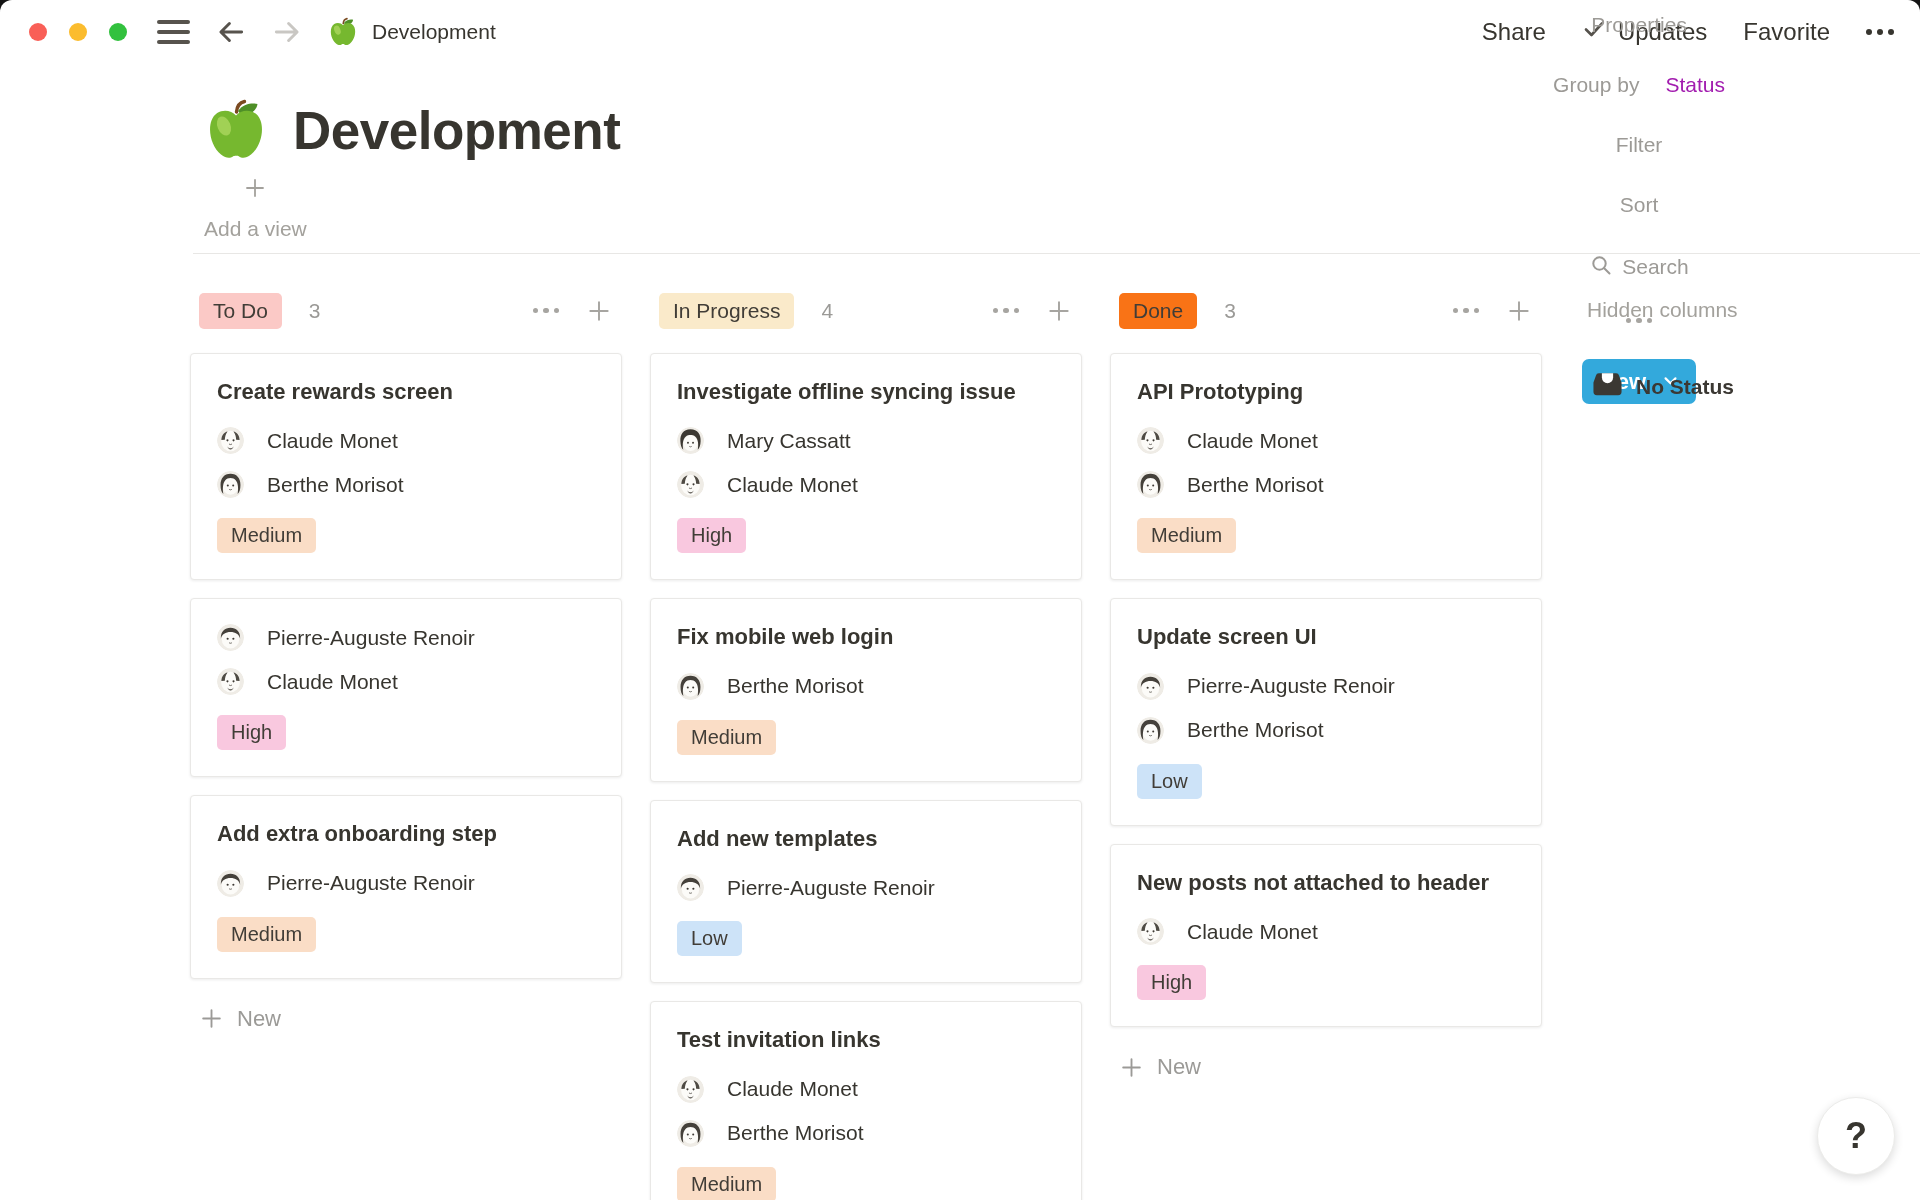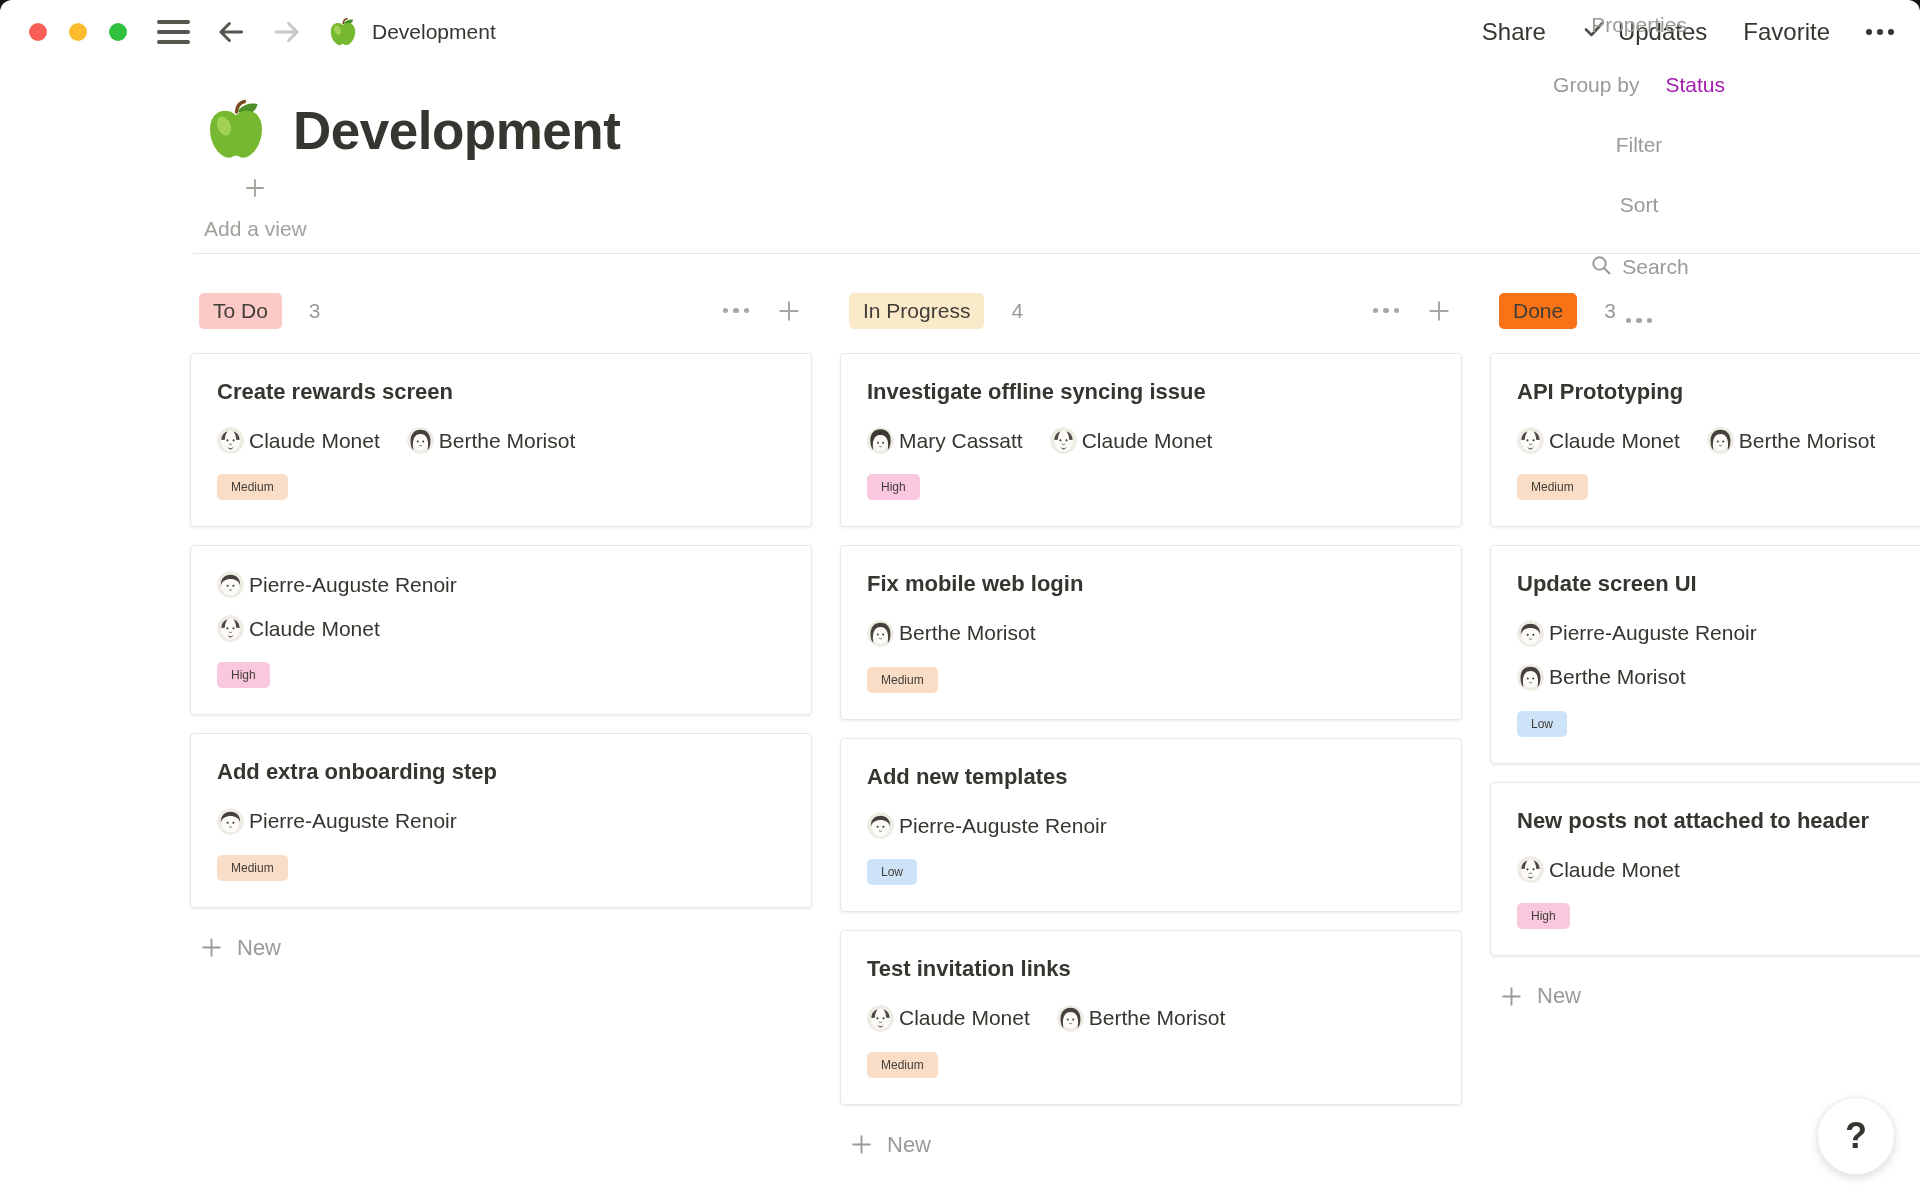--- a/index.html
+++ b/index.html
@@ -38,35 +38,35 @@
   .tb-item{color:#9C9A96;cursor:pointer;background:none;border:none;font:inherit;padding:0;display:flex;align-items:center;gap:9px;}
   .tb-item .value{color:#a21caf;margin-left:17px;}
   .dots-gray{display:flex;gap:5px;align-items:center;}
   .dots-gray i{width:5.5px;height:5.5px;border-radius:50%;background:#A7A5A1;}
   .new-btn{display:flex;align-items:center;gap:16px;height:45px;padding:0 17px 0 19px;
     border:none;border-radius:7px;color:#fff;font-size:22px;font-weight:700;cursor:pointer;
     background:var(--accent,#33A9DC);}
   .divider{height:1px;background:#E8E7E5;margin:22px 0 0 193px;}
   
   .board-area{display:flex;align-items:flex-start;padding:38px 0 0 190px;}
-  .column{width:622px;margin-right:28px;flex:none;}
+  .column{width:432px;margin-right:28px;flex:none;}
   .col-header{display:flex;align-items:center;height:37px;margin-bottom:24px;padding:0 10px 0 9px;}
   .col-badge{font-size:21px;padding:6px 14px;border-radius:5px;color:#413D37;cursor:pointer;}
   .col-count{margin-left:27px;color:#9B9A97;font-size:21px;}
   .col-actions{margin-left:auto;display:flex;align-items:center;gap:27px;}
   .icon-btn{background:none;border:none;padding:0;cursor:pointer;display:flex;align-items:center;}
   .card{background:#fff;border:1px solid #E9E8E6;border-radius:4px;
     box-shadow:0 1px 3px rgba(15,15,15,0.08);padding:25px 26px 26px;margin-bottom:18px;cursor:pointer;}
   .card-title{margin:0 0 22px;font-size:22px;font-weight:700;color:#37352F;line-height:1.2;}
   .assignees{display:flex;flex-wrap:wrap;column-gap:27px;row-gap:17px;margin-bottom:20px;}
   .assignees.stacked{flex-direction:column;align-items:flex-start;}
-  .assignee{display:flex;align-items:center;gap:5px;font-size:21px;color:#37352F;}
+  .assignee{display:flex;align-items:center;gap:23px;font-size:21px;color:#37352F;}
   .avatar{width:27px;height:27px;border-radius:50%;overflow:hidden;flex:none;display:inline-flex;}
   .avatar svg{width:100%;height:100%;}
-  .priority{display:inline-block;font-size:12px;padding:6px 14px;border-radius:5px;color:#413D37;}
+  .priority{display:inline-block;font-size:20px;padding:6px 14px;border-radius:5px;color:#413D37;}
   .new-row{display:flex;align-items:center;gap:13px;color:#9B9A97;font-size:22px;
     margin-top:14px;padding:9px 9px;background:none;border:none;font-family:inherit;cursor:pointer;width:100%;text-align:left;}
   
   .hidden-panel{flex:none;margin-left:17px;width:320px;overflow:hidden;}
   .hidden-header{font-size:21px;color:#A3A19C;padding-top:6px;white-space:nowrap;}
   .hidden-group{display:flex;align-items:center;gap:13px;margin-top:46px;padding-left:5px;
     font-size:21px;font-weight:700;color:#3B3833;white-space:nowrap;cursor:pointer;background:none;border:none;font-family:inherit;}
   
   .help-btn{position:absolute;right:25px;bottom:25px;width:78px;height:78px;border-radius:50%;
     background:#fff;border:1px solid #ECECEA;box-shadow:0 3px 10px rgba(0,0,0,0.14);

